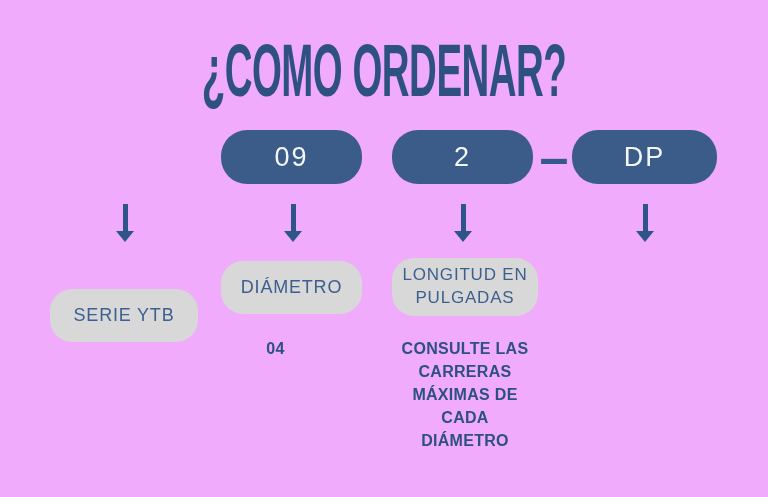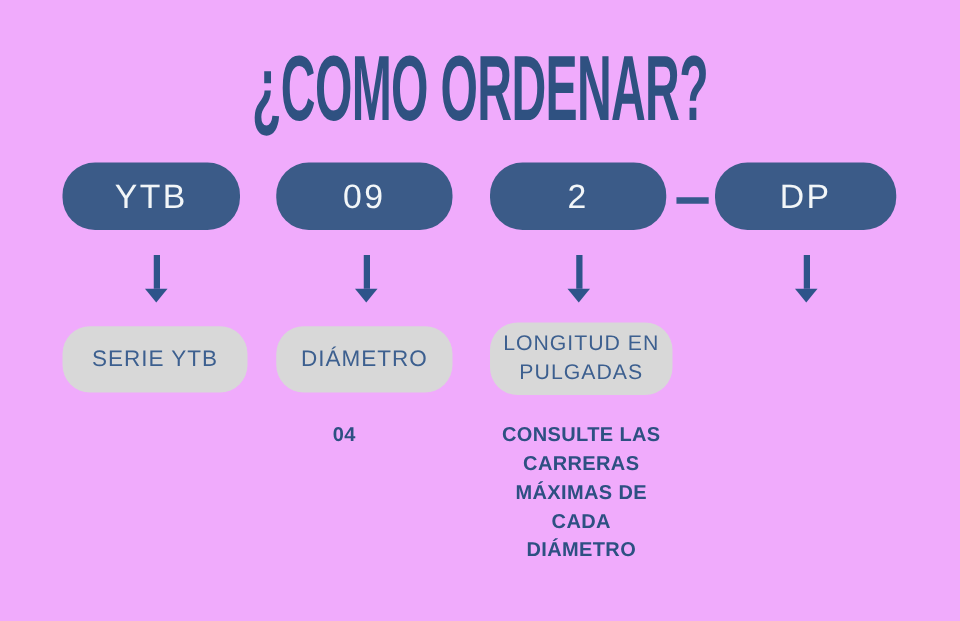--- a/index.html
+++ b/index.html
@@ -111,21 +111,20 @@
     white-space: pre-line;
   }
 </style>
 </head>
 <body>
 
 <div class="canvas">
 
   <h1 class="title">¿COMO ORDENAR?</h1>
 
-  <div class="code-pill" style="left:50px; width:142px;">YTB</div>
   <div class="code-pill" style="left:221px; width:141px;">09</div>
   <div class="code-pill" style="left:392px; width:141px;">2</div>
   <div class="code-pill" style="left:572px; width:145px;text-align:center;">DP</div>
 
   <div class="dash">–</div>
 
   <div class="arrow" style="left:116px;">
     <div class="arrow-line"></div>
     <div class="arrow-head"></div>
   </div>
@@ -135,21 +134,21 @@
   </div>
   <div class="arrow" style="left:454px;">
     <div class="arrow-line"></div>
     <div class="arrow-head"></div>
   </div>
   <div class="arrow" style="left:636px;">
     <div class="arrow-line"></div>
     <div class="arrow-head"></div>
   </div>
 
-  <div class="label-pill" style="left:50px; width:148px;">SERIE YTB</div>
+  <div class="label-pill" style="left:50px; width:148px;margin-top:28px;">SERIE YTB</div>
   <div class="label-pill" style="left:221px; width:141px;">DIÁMETRO</div>
   <div class="label-pill two-line" style="left:392px; width:146px;">LONGITUD EN
 PULGADAS</div>
 
   <div class="note" style="left:205px; width:141px; top:337px;">04</div>
   <div class="note" style="left:382px; width:166px; top:337px;">CONSULTE LAS
 CARRERAS
 MÁXIMAS DE
 CADA
 DIÁMETRO</div>

